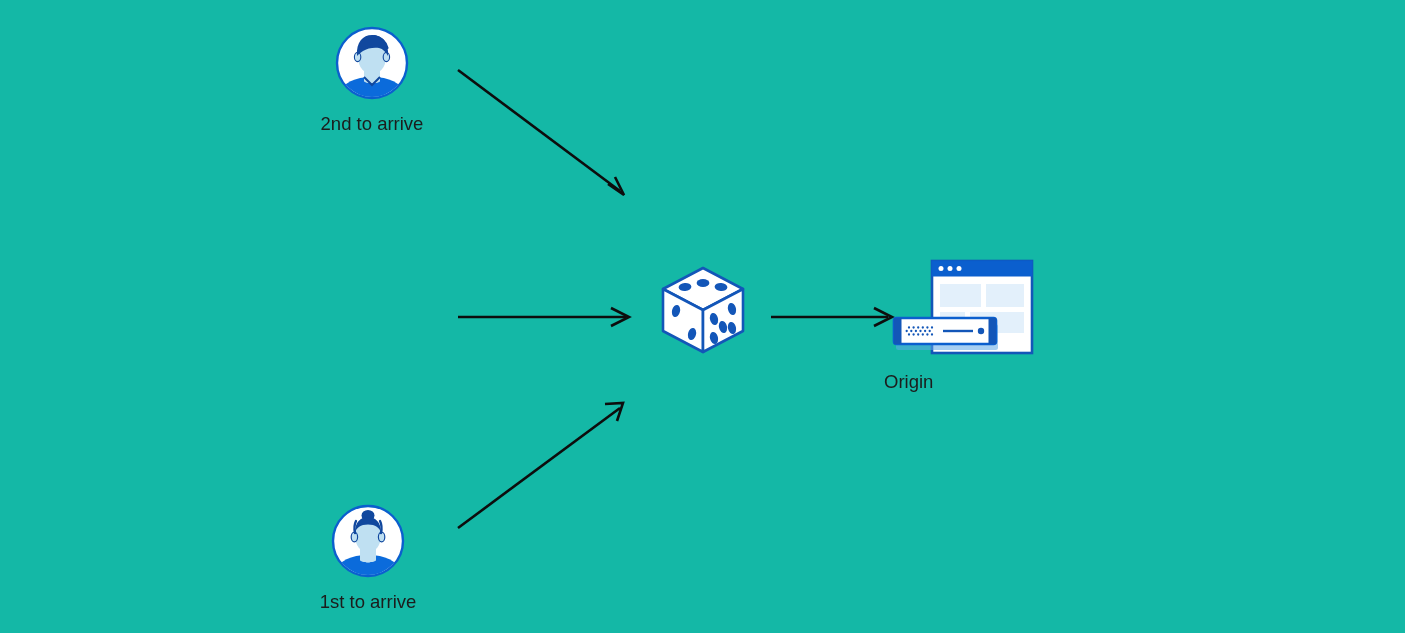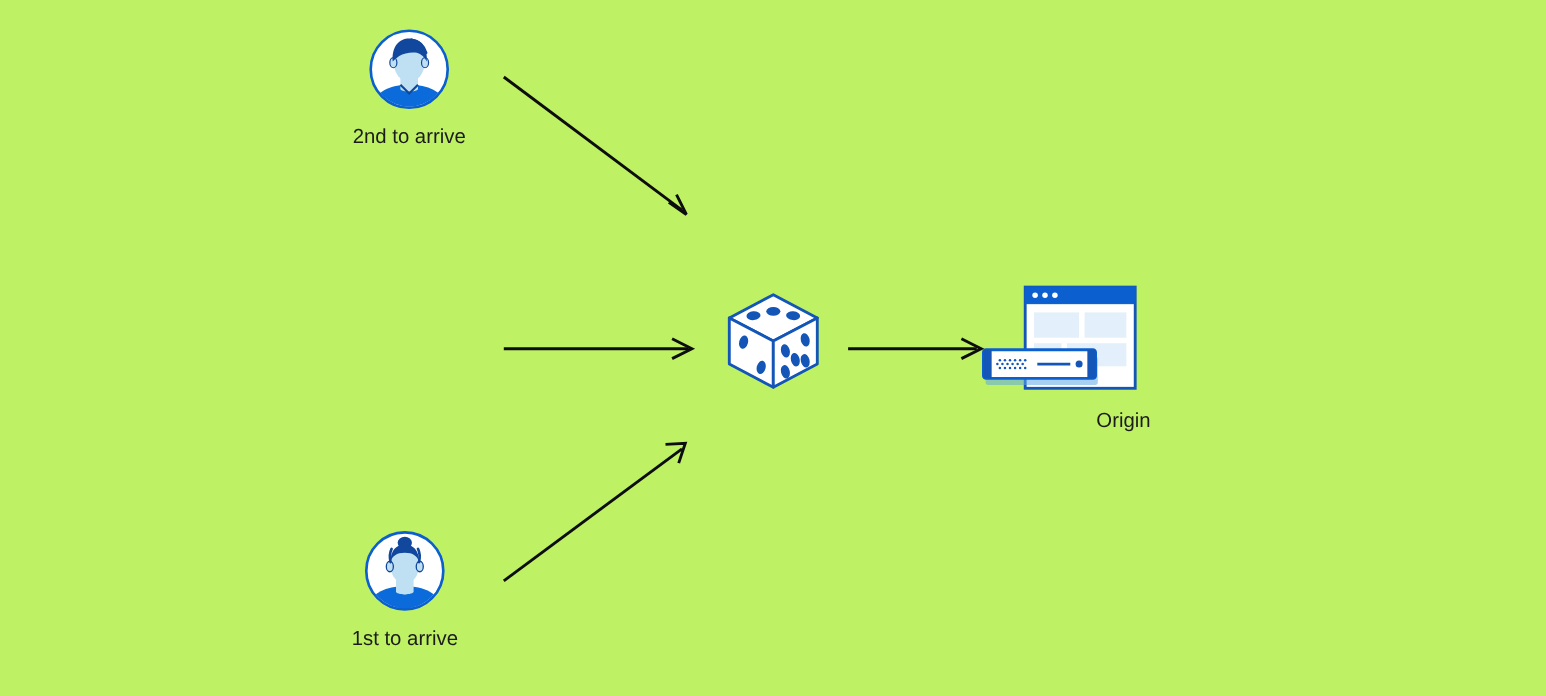--- a/index.html
+++ b/index.html
@@ -12,21 +12,21 @@
     font-family: "Liberation Sans", sans-serif;
     width: 1405px;
     height: 633px;
     overflow: hidden;
     position: relative;
   }
   #diagram-canvas {
     position: relative;
     width: 1405px;
     height: 633px;
-    background: #bef264;
+    background: #14b8a6;
   }
 
   
   .client-node {
     position: absolute;
     width: 200px;
     text-align: center;
   }
   .avatar-wrap {
     width: 76px;
@@ -38,38 +38,38 @@
     margin-top: 12px;
     font-size: 18.5px;
     line-height: 1.2;
     color: #1c1c1c;
     font-family: "Liberation Sans", sans-serif;
     white-space: nowrap;
   }
 
   #client-2nd  { left: 272px; top: 25px; }
   #client-3rd  { left: 270px; top: 251px; }
-  #client-1st  { left: 268px; top: 481px; }
+  #client-1st  { left: 268px; top: 503px; }
 
   
   #dice-node {
     position: absolute;
     left: 655px;
     top: 262px;
     width: 96px;
     height: 96px;
   }
 
   
   #origin-node {
     position: absolute;
     left: 884px;
     top: 255px;
     width: 162px;
-    text-align: right;
+    text-align: left;
   }
   #origin-graphic {
     width: 162px;
     height: 110px;
     display: block;
   }
   #origin-node .node-label {
     margin-top: 6px;
   }
 

